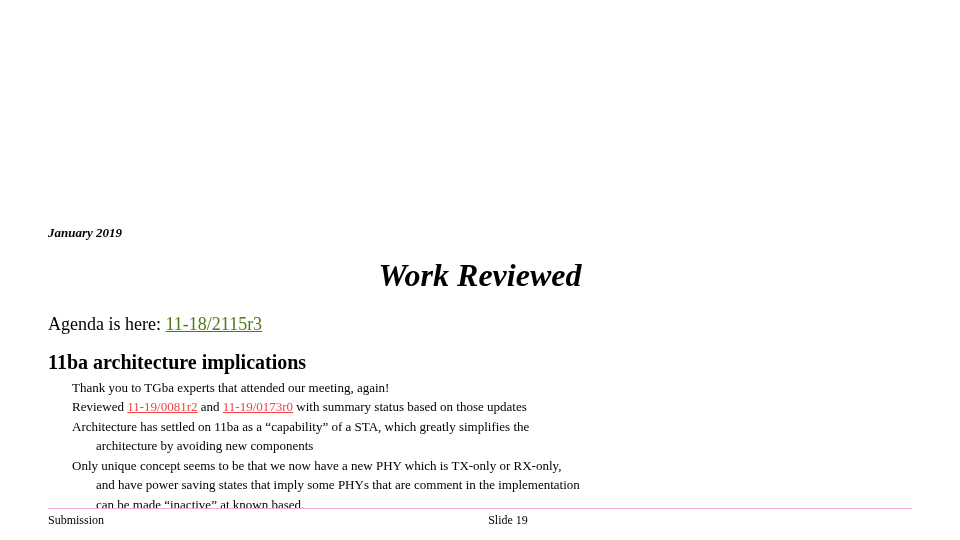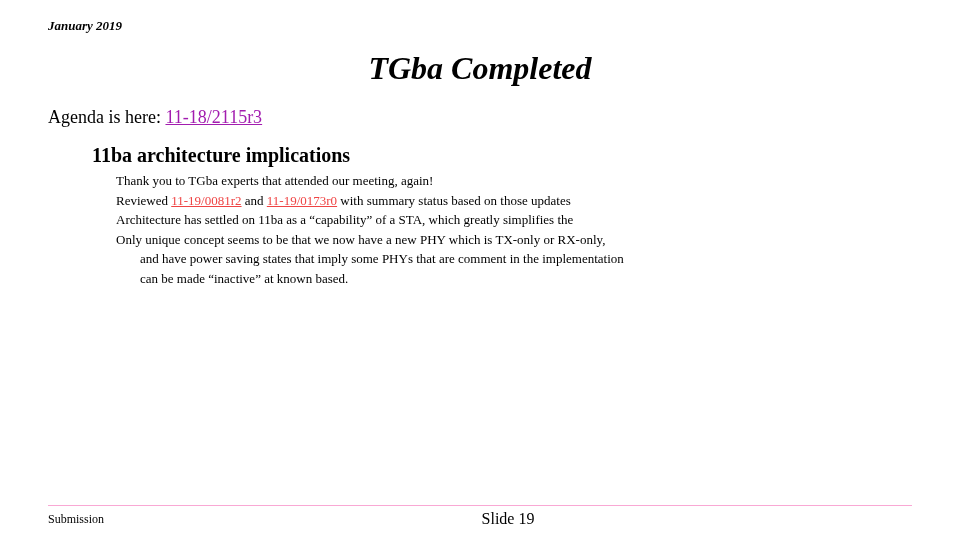--- a/index.html
+++ b/index.html
@@ -1,18 +1,19 @@
 <!DOCTYPE html>
 <html><head>
   <meta charset="utf-8">
   <style>
     * {
       margin: 0;
       padding: 0;
       box-sizing: border-box;
+      justify-content: flex-end;
     }
 
     body {
       width: 960px;
       height: 540px;
       background: #ffffff;
       font-family: 'Times New Roman', Times, serif;
       overflow: hidden;
     }
 
@@ -58,28 +59,27 @@
 
     .agenda-section {
       margin-bottom: 16px;
     }
 
     .agenda-text {
       font-size: 18px;
     }
 
     .agenda-link {
-      color: #a21caf;
+      color: #4d7c0f;
       text-decoration: underline;
       font-size: 18px;
     }
 
     .arch-section {
       margin-bottom: 8px;
-      margin-left: 44px;
     }
 
     .arch-title {
       font-size: 20px;
       font-weight: bold;
       margin-bottom: 4px;
     }
 
     .content-block {
       font-size: 13px;
@@ -106,51 +106,52 @@
       align-items: center;
       border-top: 1px solid #f9a8d4;
       padding-top: 4px;
     }
 
     .footer-left {
       font-size: 12px;
     }
 
     .footer-center {
-      font-size: 16px;
+      font-size: 12px;
     }
 
     .footer-right {
       font-size: 12px;
       visibility: hidden;
     }
   </style>
 </head>
 <body>
 
 <div class="slide">
 
   <div class="header">
     <span class="header-left">January 2019</span>
   </div>
 
   <div class="title-section">
-    <span class="title">TGba Completed</span>
+    <span class="title">Work Reviewed</span>
   </div>
 
   <div class="agenda-section">
     <span class="agenda-text">Agenda is here: </span><a class="agenda-link" href="#">11-18/2115r3</a>
   </div>
 
   <div class="arch-section">
     <div class="arch-title">11ba architecture implications</div>
     <div class="content-block">
       <p>Thank you to TGba experts that attended our meeting, again!</p>
       <p>Reviewed <a class="inline-link" href="#">11-19/0081r2</a> and <a class="inline-link" href="#">11-19/0173r0</a> with summary status based on those updates</p>
       <p>Architecture has settled on 11ba as a “capability” of a STA, which greatly simplifies the</p>
+      <p style="padding-left:24px;">architecture by avoiding new components</p>
       <p>Only unique concept seems to be that we now have a new PHY which is TX-only or RX-only,</p>
       <p style="padding-left:24px;">and have power saving states that imply some PHYs that are comment in the implementation</p>
       <p style="padding-left:24px;">can be made “inactive” at known based.</p>
     </div>
   </div>
 
   <div class="footer">
     <span class="footer-left">Submission</span>
     <span class="footer-center">Slide 19</span>
     <span class="footer-right"></span>

